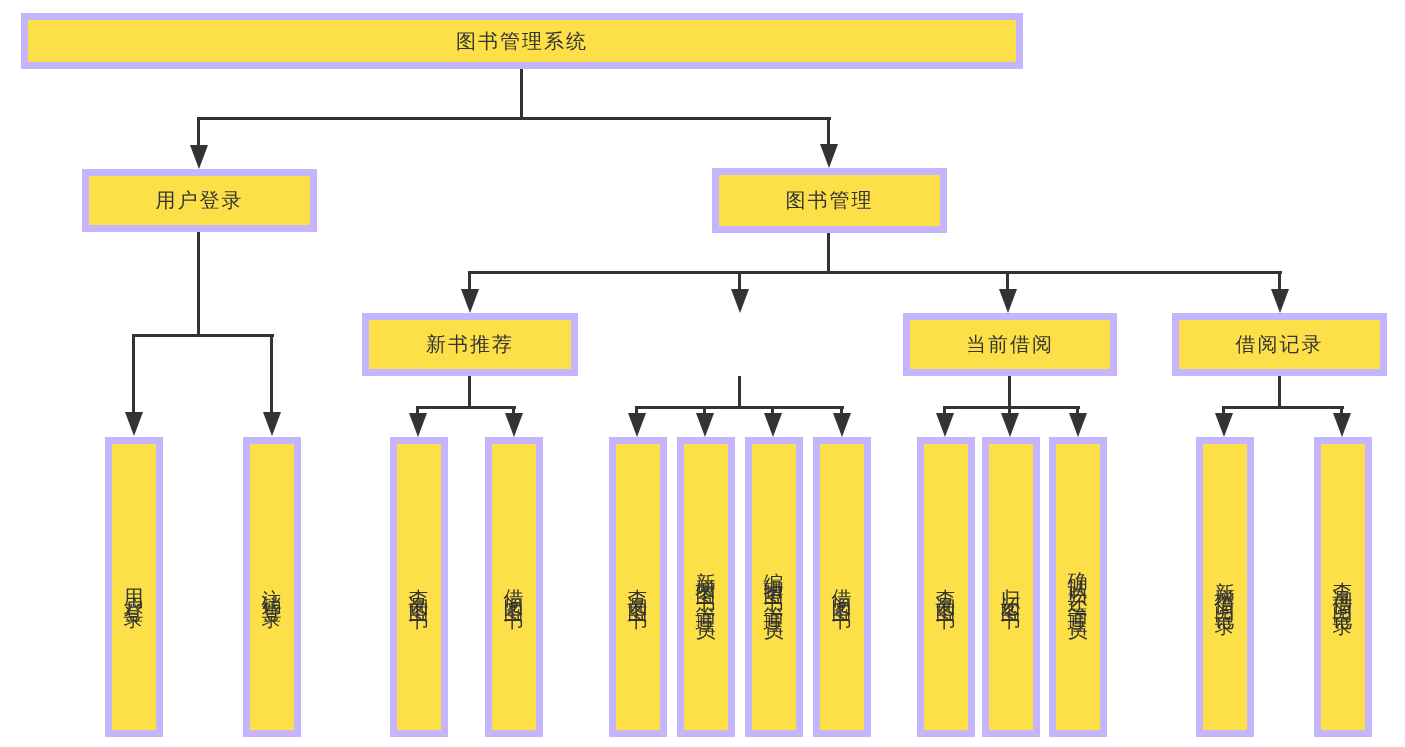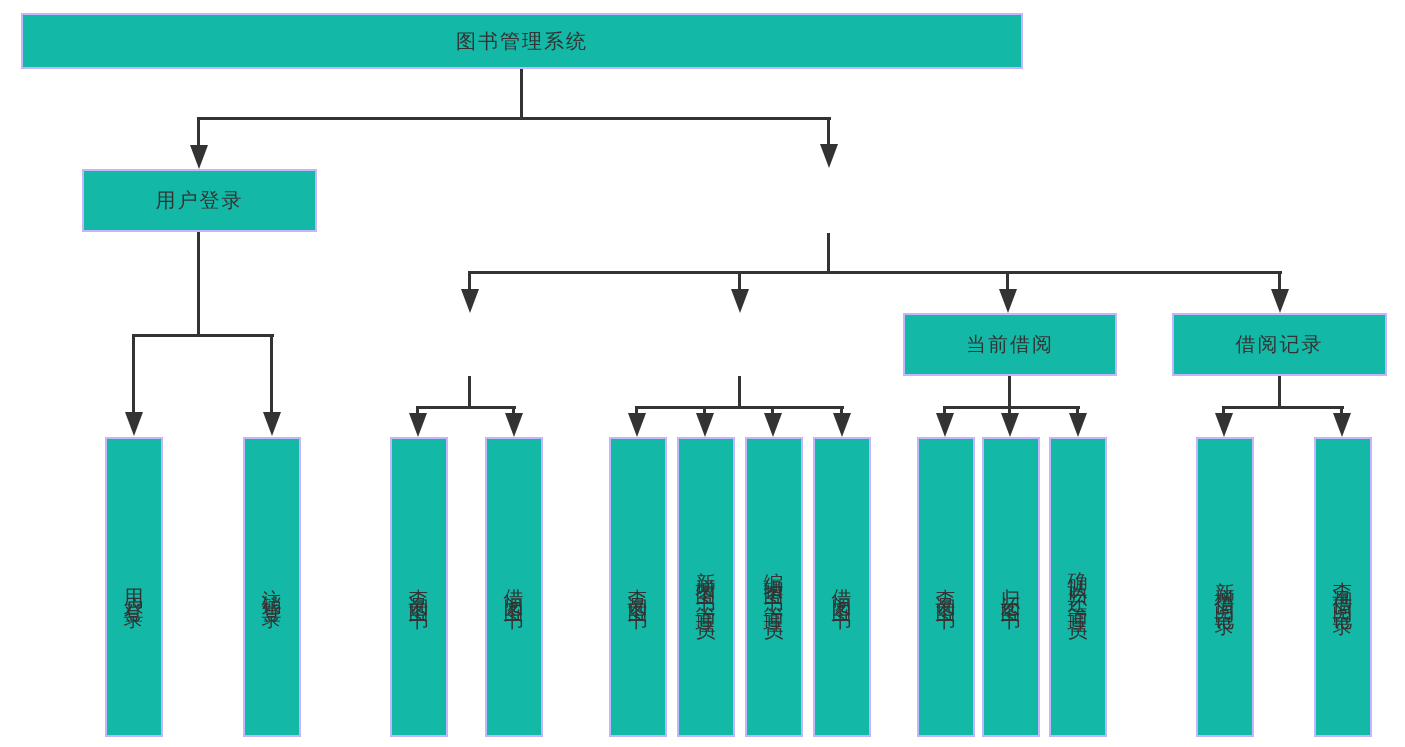--- a/index.html
+++ b/index.html
@@ -12,22 +12,22 @@
     position: relative;
     width: 1405px;
     height: 747px;
     background: #ffffff;
     overflow: hidden;
     color: #333333;
   }
   .box {
     position: absolute;
     box-sizing: border-box;
-    border: 2px solid #c4b5fd;
-    background: #14b8a6;
+    border: 7px solid #c4b5fd;
+    background: #fde047;
     display: flex;
     align-items: center;
     justify-content: center;
     color: #333333;
   }
   .box.h span {
     font-size: 20px;
     letter-spacing: 2px;
     white-space: nowrap;
   }
@@ -78,40 +78,46 @@
 
   <div class="vline" style="left:520px;top:69px;height:48px"></div>
   <div class="hline" style="left:197px;top:117px;width:634px"></div>
   <div class="vline" style="left:197px;top:117px;height:30px"></div>
   <div class="arr" style="left:190px;top:145px"></div>
   <div class="vline" style="left:827px;top:117px;height:30px"></div>
   <div class="arr" style="left:820px;top:144px"></div>
 
   <div class="box h" style="left:82px;top:169px;width:235px;height:63px">
     <span>用户登录</span>
+  </div>
+  <div class="box h" style="left:712px;top:168px;width:235px;height:65px">
+    <span>图书管理</span>
   </div>
 
   <div class="vline" style="left:197px;top:232px;height:105px"></div>
   <div class="hline" style="left:132px;top:334px;width:142px"></div>
   <div class="vline" style="left:132px;top:334px;height:79px"></div>
   <div class="arr" style="left:125px;top:412px"></div>
   <div class="vline" style="left:270px;top:334px;height:79px"></div>
   <div class="arr" style="left:263px;top:412px"></div>
 
   <div class="vline" style="left:827px;top:233px;height:40px"></div>
   <div class="hline" style="left:468px;top:271px;width:814px"></div>
   <div class="vline" style="left:468px;top:271px;height:20px"></div>
   <div class="arr" style="left:461px;top:289px"></div>
   <div class="vline" style="left:738px;top:271px;height:20px"></div>
   <div class="arr" style="left:731px;top:289px"></div>
   <div class="vline" style="left:1006px;top:271px;height:20px"></div>
   <div class="arr" style="left:999px;top:289px"></div>
   <div class="vline" style="left:1278px;top:271px;height:20px"></div>
   <div class="arr" style="left:1271px;top:289px"></div>
 
+  <div class="box h" style="left:362px;top:313px;width:216px;height:63px">
+    <span>新书推荐</span>
+  </div>
   <div class="box h" style="left:1172px;top:313px;width:215px;height:63px">
     <span>借阅记录</span>
   </div>
   <div class="box h" style="left:903px;top:313px;width:214px;height:63px">
     <span>当前借阅</span>
   </div>
 
   <div class="vline" style="left:468px;top:376px;height:33px"></div>
   <div class="hline" style="left:416px;top:406px;width:100px"></div>
   <div class="vline" style="left:416px;top:406px;height:9px"></div>

